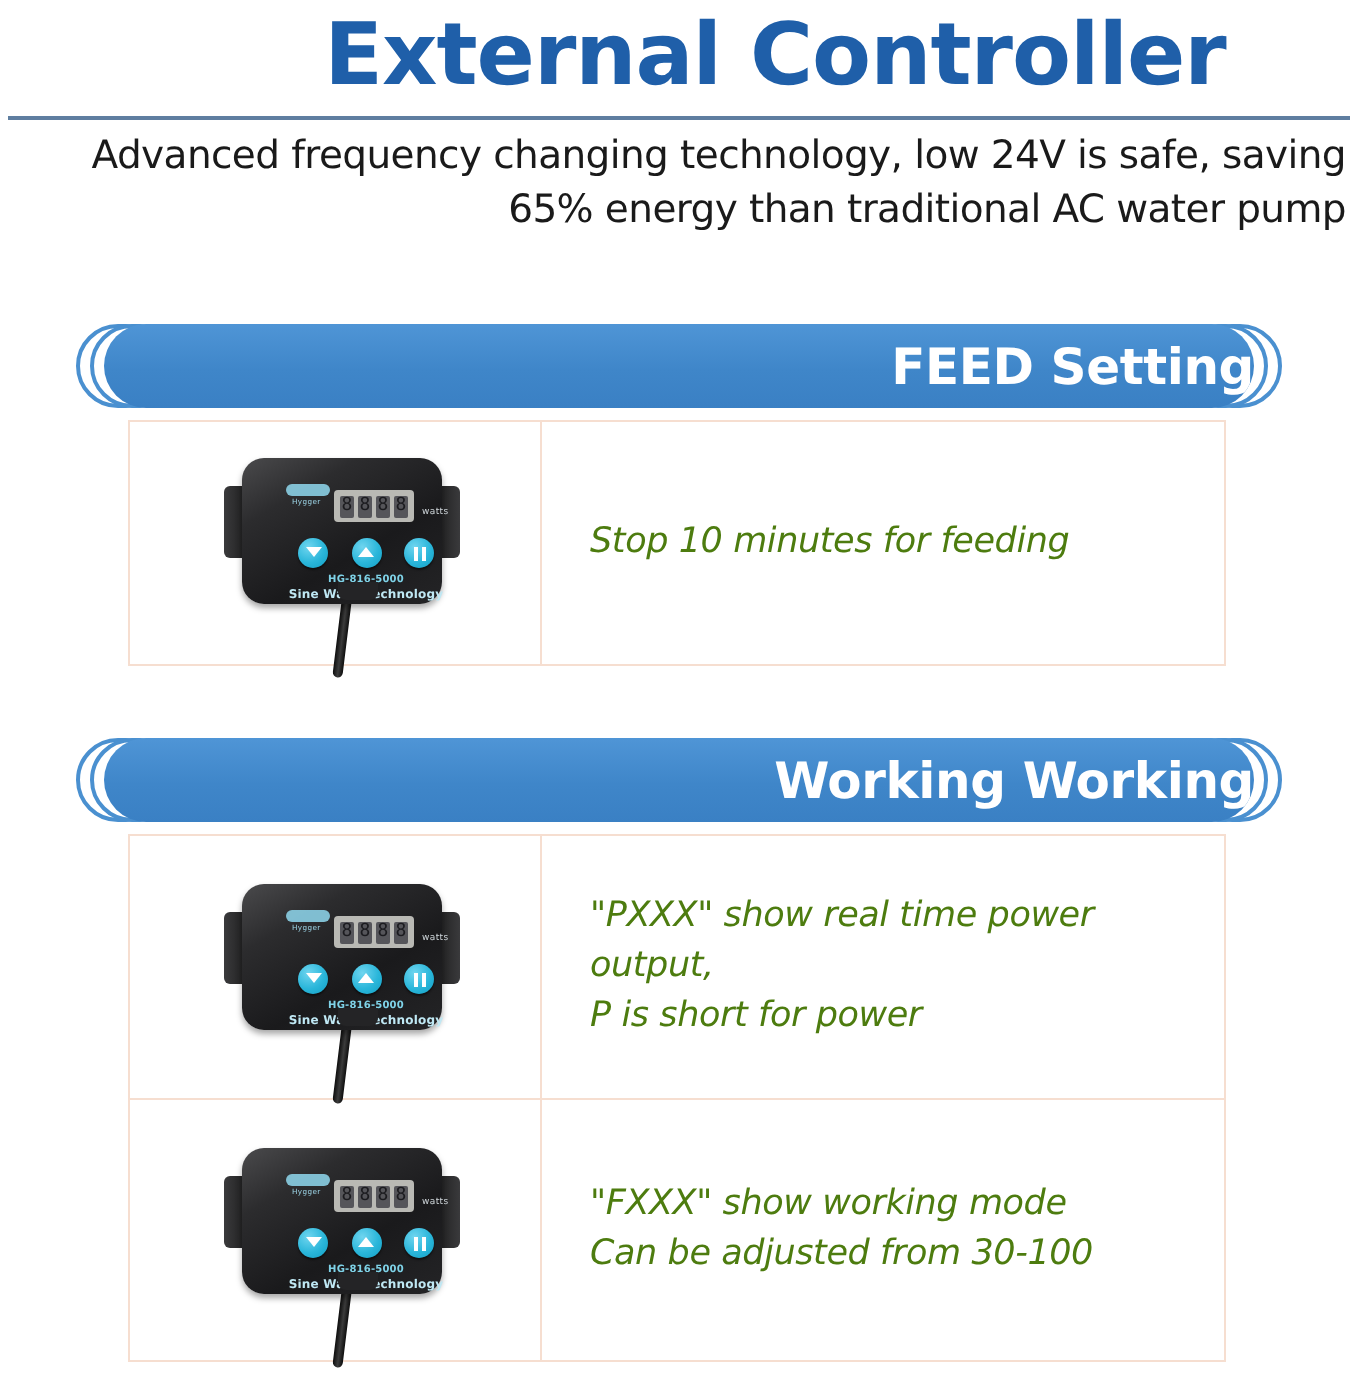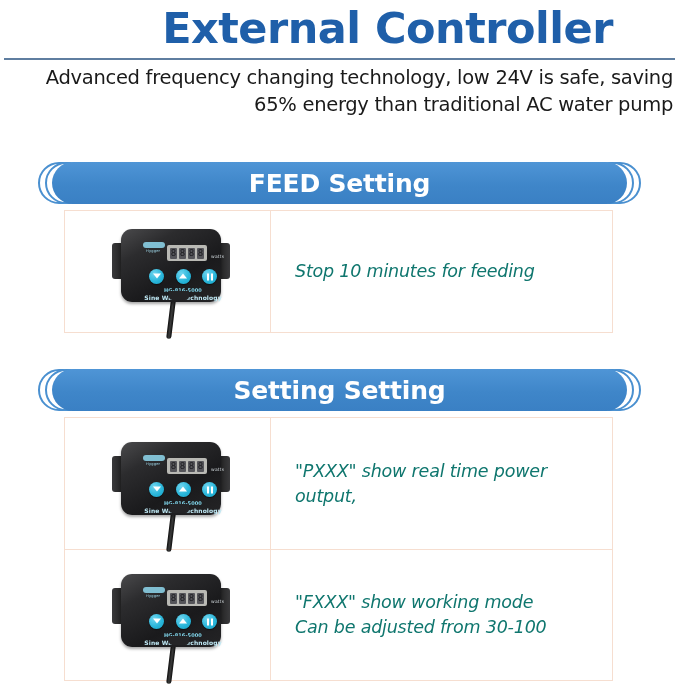--- a/index.html
+++ b/index.html
@@ -74,21 +74,21 @@
     position: absolute;
     left: 14px;
     top: 0;
     width: 575px;
     height: 42px;
     background: linear-gradient(180deg,#4f95d6 0%,#3f86c9 55%,#3a80c4 100%);
     border-radius: 22px;
     box-sizing: border-box;
     display: flex;
     align-items: center;
-    justify-content: center;
+    justify-content: flex-end;
     overflow: hidden;
   }
   .banner-main {
     font-family: "DejaVu Sans", sans-serif;
     font-weight: bold;
     font-size: 25px;
     color: #ffffff;
     letter-spacing: -0.2px;
     white-space: nowrap;
   }
@@ -126,21 +126,21 @@
     box-sizing: border-box;
     display: flex;
     align-items: center;
     padding: 0 14px 0 24px;
   }
   .desc {
     font-family: "DejaVu Sans", sans-serif;
     font-style: italic;
     font-size: 17.5px;
     line-height: 25px;
-    color: #0f766e;
+    color: #4d7c0f;
     letter-spacing: -0.2px;
   }
 
   
   .device {
     position: absolute;
     left: 44px;
     top: 14px;
     width: 124px;
     height: 84px;
@@ -348,21 +348,21 @@
     </div>
   </div>
 </div>
 
 <div class="banner" style="top:369px;">
   <div class="arc arc-left"></div>
   <div class="arc arc-left2"></div>
   <div class="arc arc-right"></div>
   <div class="arc arc-right2"></div>
   <div class="pill">
-    <span class="banner-main">Setting Setting</span>
+    <span class="banner-main">Working Working</span>
   </div>
 </div>
 
 <div class="table" style="top:417px;">
 
   <div class="trow" style="height:131px;">
     <div class="cell-device">
       <div class="device" style="top:20px;">
         <div class="dev-wing l"></div>
         <div class="dev-wing r"></div>
@@ -395,20 +395,21 @@
           </div>
           <div class="dev-model">HG-816-5000</div>
           <div class="dev-tag">Sine Wave Technology</div>
           <div class="dev-foot"></div>
         </div>
       </div>
     </div>
     <div class="cell-text">
       <div class="desc">
         <div>"PXXX" show real time power output,</div>
+        <div>P is short for power</div>
       </div>
     </div>
   </div>
 
   <div class="trow" style="height:131px;">
     <div class="cell-device">
       <div class="device" style="top:20px;">
         <div class="dev-wing l"></div>
         <div class="dev-wing r"></div>
         <div class="dev-cable"></div>

